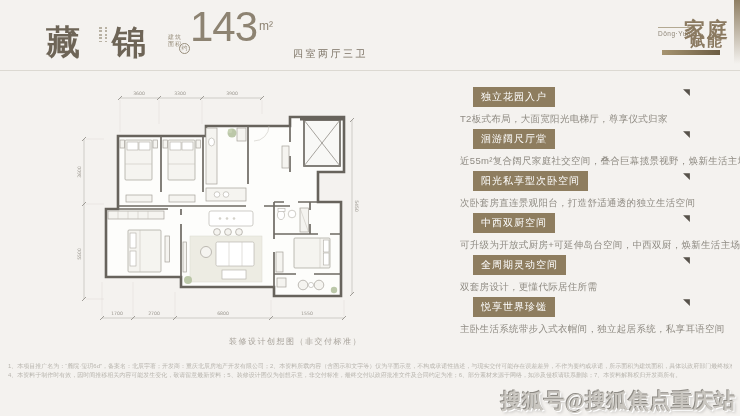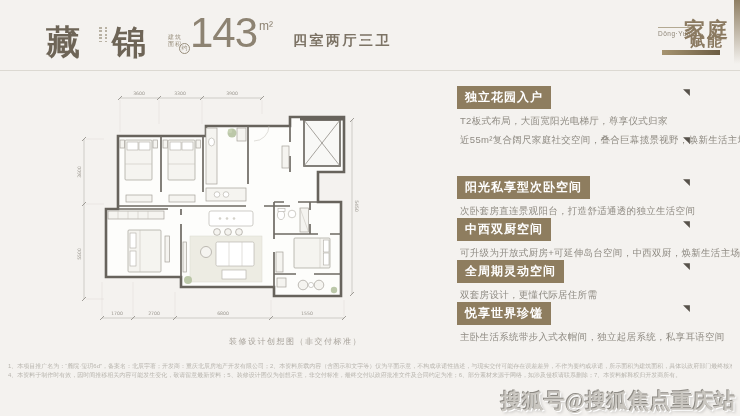--- a/index.html
+++ b/index.html
@@ -9,23 +9,23 @@
   .title-char{position:absolute;top:20px;font-size:34px;font-weight:600;color:#6e6557;
               font-family:"Liberation Serif","DejaVu Serif",serif;}
   .t1{left:46px}.t2{left:112px}
   .seal{position:absolute;left:99px;top:27px;width:9px;height:15px;display:flex;gap:3px;}
   .seal i{display:block;width:2.5px;height:100%;
           background:repeating-linear-gradient(180deg,#b9b2a4 0 2px,transparent 2px 3.5px);}
   .area-stack{position:absolute;left:168px;top:34px;font-size:6px;line-height:7px;
               color:#998f7d;letter-spacing:1px;}
   .approx-circle{position:absolute;left:179px;top:43px;width:9px;height:9px;border:0.5px solid #998f7d;
                  border-radius:50%;font-size:6px;line-height:9px;text-align:center;color:#998f7d;}
-  .area-value{position:absolute;left:190px;top:9px;font-size:42px;color:#8d8372;letter-spacing:-1px;}
+  .area-value{position:absolute;left:190px;top:3px;font-size:42px;color:#8d8372;letter-spacing:-1px;}
   .area-unit{position:absolute;left:259px;top:19px;font-size:12px;color:#8d8372;}
-  .rooms{position:absolute;left:293px;top:32px;font-size:14px;letter-spacing:2.5px;color:#7c7365;font-weight:bold;}
+  .rooms{position:absolute;left:293px;top:47px;font-size:10px;letter-spacing:2.5px;color:#7c7365;}
   
   .logo-pinyin{position:absolute;left:658px;top:27px;font-size:6.5px;color:#8f8677;
                border-top:1px solid #b3a992;padding-top:2px;letter-spacing:0.5px;}
   .logo-cn1{position:absolute;left:684px;top:16px;font-size:21px;font-weight:700;color:#8b7a61;
             letter-spacing:2px;font-family:"Liberation Serif","DejaVu Serif",serif;text-align:right;}
   .logo-cn2{position:absolute;left:690px;top:32px;font-size:15px;font-weight:700;color:#8b7a61;
             letter-spacing:2px;font-family:"Liberation Serif","DejaVu Serif",serif;}
   .logo-bar{position:absolute;left:662px;top:50px;width:58px;height:5px;
             background:linear-gradient(90deg,#a69470,#6b5c43);}
   .corner-strip{position:absolute;right:0;top:0;width:6px;height:64px;
@@ -43,22 +43,22 @@
   svg .rug{fill:#edece3;stroke:#dcd9cf;stroke-width:0.5;}
   svg .plant{fill:#b5c2a0;stroke:none;opacity:0.9;}
   svg .dim{stroke:#b5b2ac;stroke-width:0.6;}
   svg .tick{stroke:#8b8882;stroke-width:0.8;}
   svg .ext{stroke:#d8d5cf;stroke-width:0.4;}
   svg .xline{stroke:#908d87;stroke-width:0.8;fill:none;}
   svg text{font-size:4.6px;fill:#9b978f;font-family:"DejaVu Sans",sans-serif;}
   
   .features{position:absolute;left:456px;top:86px;width:278px;}
   .feature{position:relative;height:42px;}
-  .badge{display:inline-block;margin-left:1px;background:#8e7d5f;color:#fff;font-size:12px;
-         font-weight:700;letter-spacing:1px;padding:3px 8px 2.5px;}
+  .badge{display:inline-block;margin-left:17px;background:#8e7d5f;color:#fff;font-size:10px;
+         font-weight:400;letter-spacing:1px;padding:3px 8px 2.5px;}
   .corner-mark{position:absolute;left:227px;top:1px;font-size:9px;color:#57524b;}
   .desc{margin:6px 8px 0 4px;font-size:9.5px;color:#8f8b83;letter-spacing:0.3px;white-space:nowrap;}
   
   .disclaimer{position:absolute;left:8px;right:8px;top:362px;font-size:6px;line-height:8.5px;
               color:#b8b5ae;}
   .disclaimer div{white-space:nowrap;overflow:hidden;}
   .watermark{position:absolute;right:4px;top:387px;font-size:21px;font-weight:700;letter-spacing:0.5px;
              color:#c9c6c0;text-shadow:-1px -1px 0 #8d8a84,1px 1px 0 #ffffff,2px 2px 3px rgba(0,0,0,0.18);
              font-family:"Liberation Serif","DejaVu Serif",serif;}
 </style>
@@ -228,21 +228,21 @@
   </div>
   <div class="plan-caption">装修设计创想图（非交付标准）</div>
 
   <div class="features">
     <div class="feature">
       <div><span class="badge">独立花园入户</span>
       <span class="corner-mark">◥</span></div>
       <div class="desc">T2板式布局，大面宽阳光电梯厅，尊享仪式归家</div>
     </div>
     <div class="feature">
-      <div>
+      <div><span class="badge">洄游阔尺厅堂</span>
       <span class="corner-mark">◥</span></div>
       <div class="desc">近55m²复合阔尺家庭社交空间，叠合巨幕揽景视野，焕新生活主场</div>
     </div>
     <div class="feature">
       <div><span class="badge">阳光私享型次卧空间</span>
       <span class="corner-mark">◥</span></div>
       <div class="desc">次卧套房直连景观阳台，打造舒适通透的独立生活空间</div>
     </div>
     <div class="feature">
       <div><span class="badge">中西双厨空间</span>

